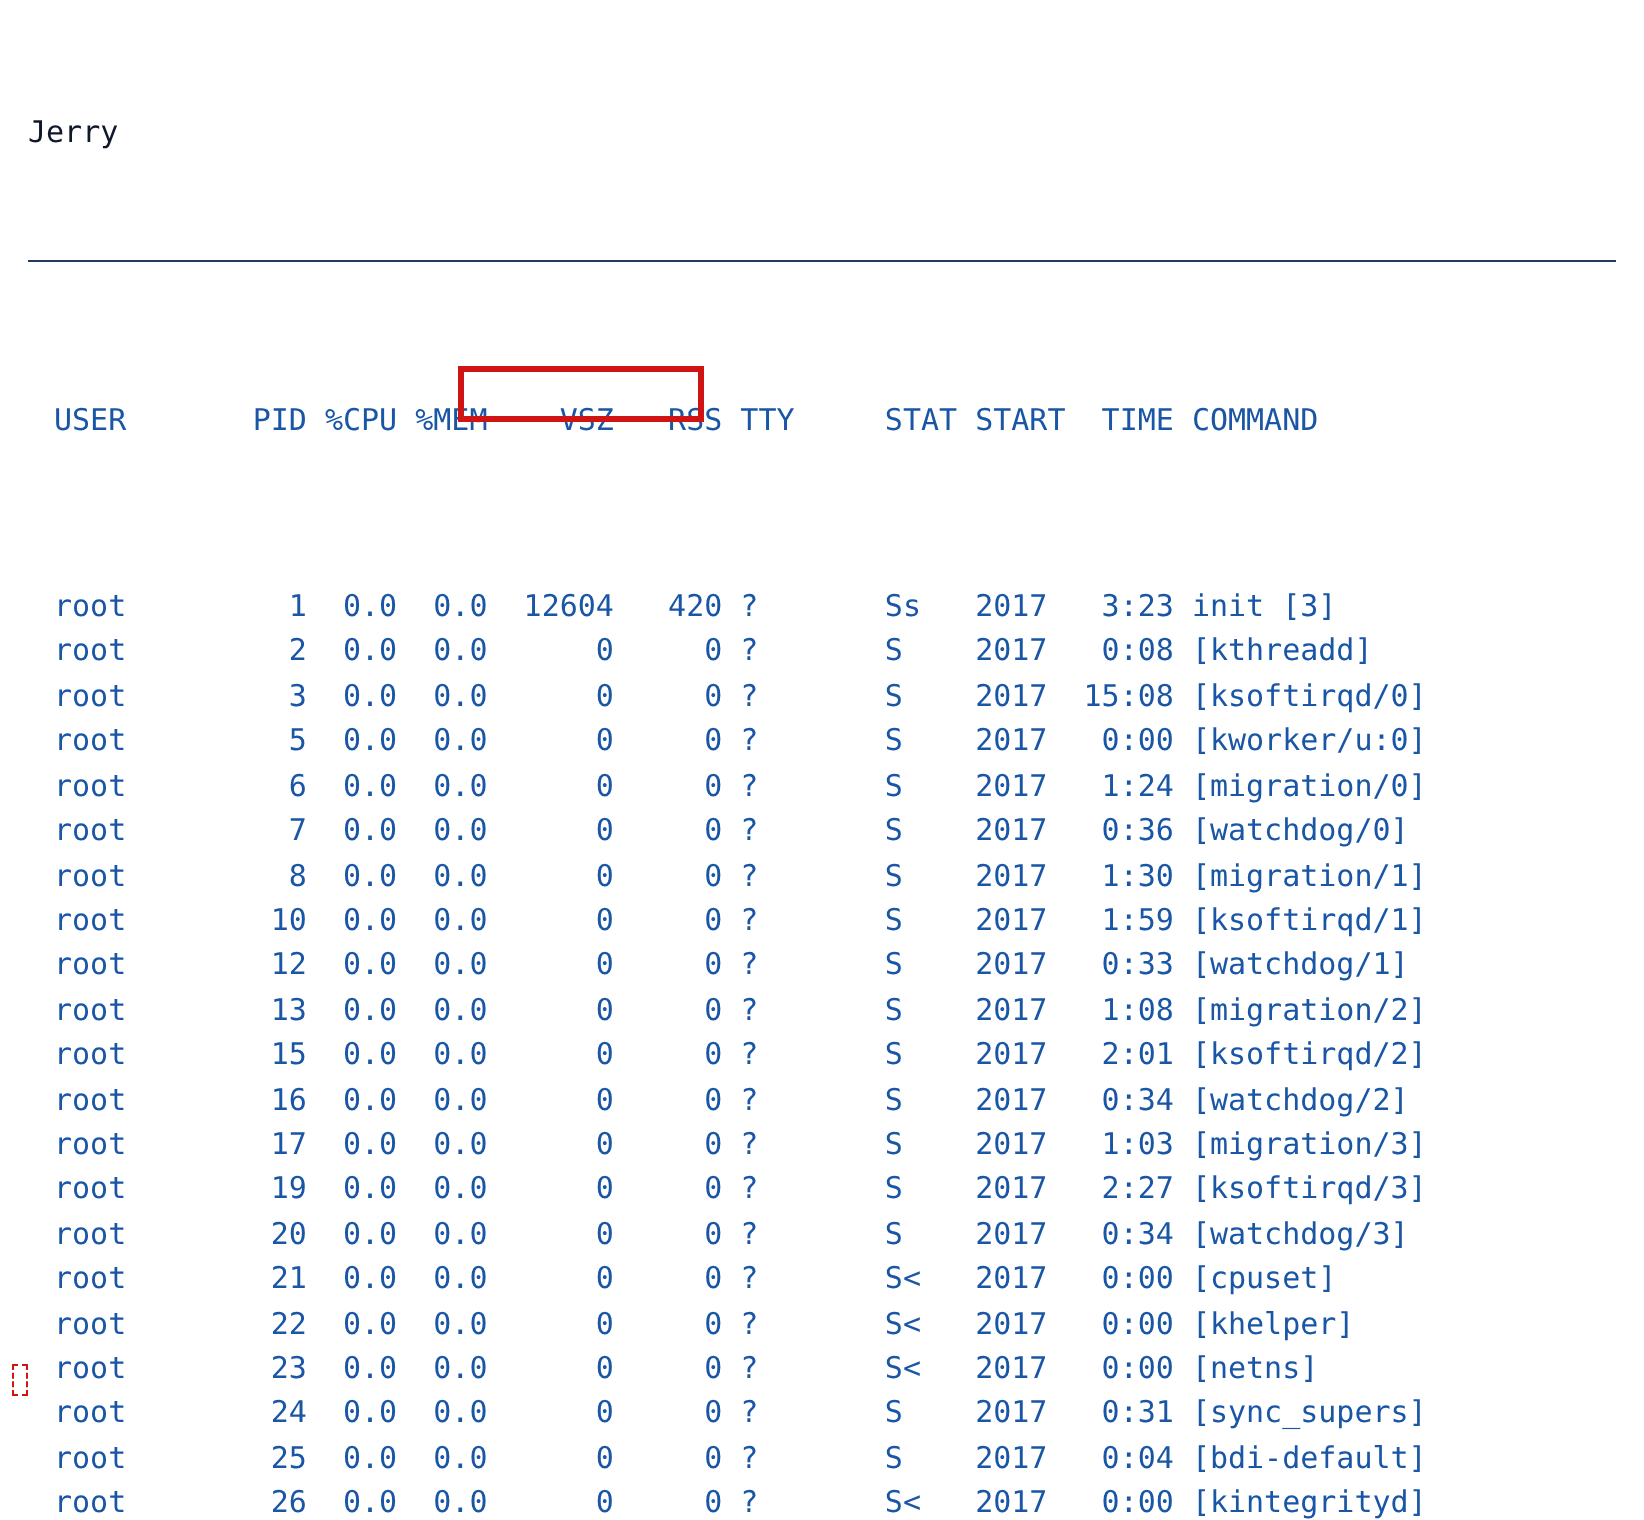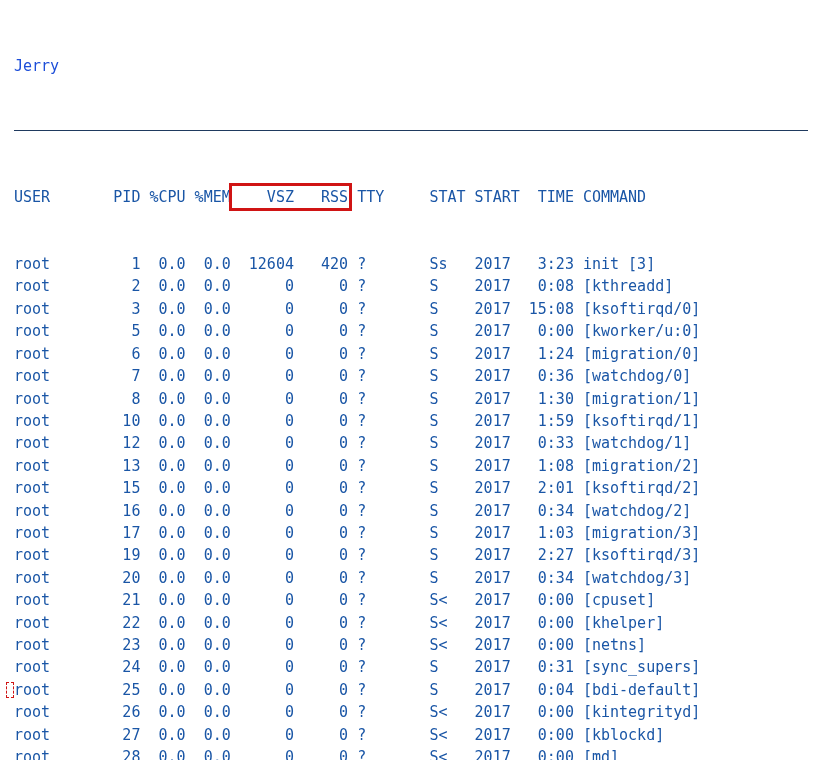--- a/index.html
+++ b/index.html
@@ -10,41 +10,41 @@
   }
   .wrap {
     padding:10px 14px 14px 14px;
     font-family: "Menlo","Consolas","DejaVu Sans Mono",monospace;
     font-size:15px;
     line-height:22.4px;
     color:#1a56a6;
     white-space:pre;
   }
   .title {
-    color:#1d4ed8;
+    color:#0f172a;
   }
   hr.divider {
     border:none;
     border-top:1px solid #1f3a5f;
     margin:8px 0 10px 0;
   }
   .highlight-box {
     position:absolute;
     border:3px solid #d01414;
     box-sizing:border-box;
     pointer-events:none;
   }
   .red-marker {
     position:absolute;
     width:6px;
     height:14px;
     border:1px dashed #d01414;
     pointer-events:none;
   }
-  pre { margin:0; font:inherit; }
+  pre { margin:13px; font:inherit; }
 </style>
 </head>
 <body>
 
 <div class="wrap">
   <div class="title">Jerry</div>
   <hr class="divider">
   <pre id="header-line">USER       PID %CPU %MEM    VSZ   RSS TTY     STAT START  TIME COMMAND</pre>
   <pre id="rows">root         1  0.0  0.0  12604   420 ?       Ss   2017   3:23 init [3]
 root         2  0.0  0.0      0     0 ?       S    2017   0:08 [kthreadd]

